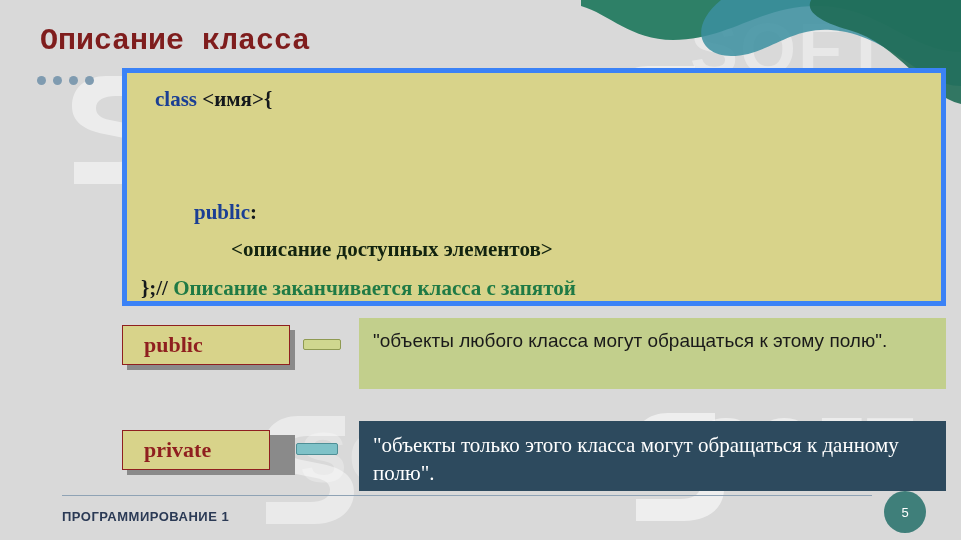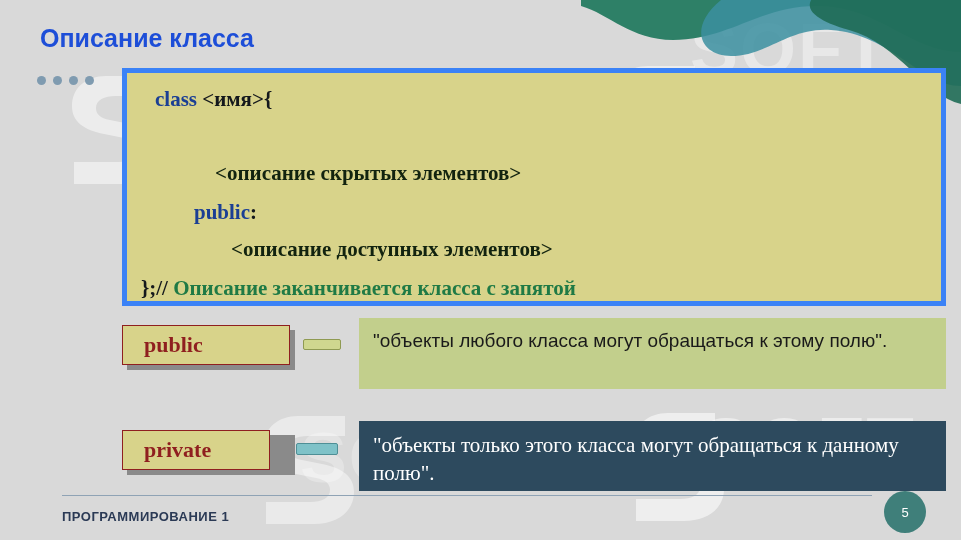--- a/index.html
+++ b/index.html
@@ -40,24 +40,24 @@
     position: absolute;
     pointer-events: none;
     user-select: none;
   }
 
   
   .slide-title {
     position: absolute;
     left: 40px;
     top: 24px;
-    font-size: 25px;
-    font-weight: bold;
-    color: #1d4ed8;
-    font-family: Liberation Sans, sans-serif;
+    font-size: 30px;
+    font-weight: bold;
+    color: #7f1d1d;
+    font-family: Liberation Mono, monospace;
     white-space: nowrap;
   }
 
   
   .dots {
     position: absolute;
     left: 37px;
     top: 76px;
     display: flex;
     gap: 7px;
@@ -240,21 +240,20 @@
   <i></i>
   <i></i>
   <i></i>
   <i></i>
 </div>
 
 <div class="code-box">
   <div class="code-line l1">
     <span class="c-class">class</span><span class="c-black"> &lt;имя&gt;{</span>
   </div>
-  <div class="code-line l3 c-dark">&lt;описание скрытых элементов&gt;</div>
   <div class="code-line l4">
     <span class="c-public">public</span><span class="c-black">:</span>
   </div>
   <div class="code-line l5 c-dark">&lt;описание доступных элементов&gt;</div>
   <div class="code-line l6">
     <span class="c-black">};// </span><span class="c-green">Описание заканчивается класса с запятой</span>
   </div>
 </div>
 
 <div class="chip-shadow chip-public-sh"></div>

